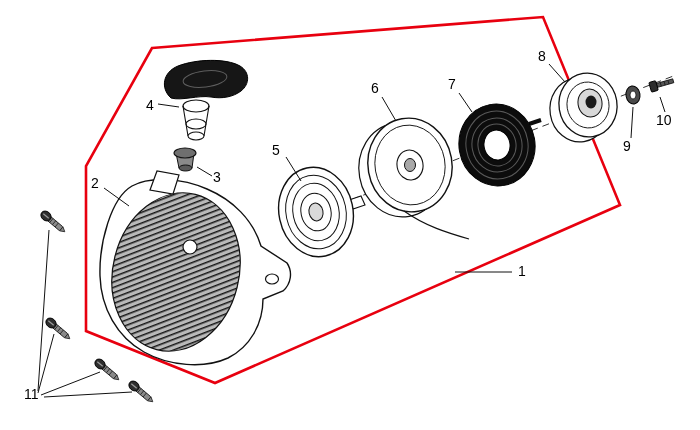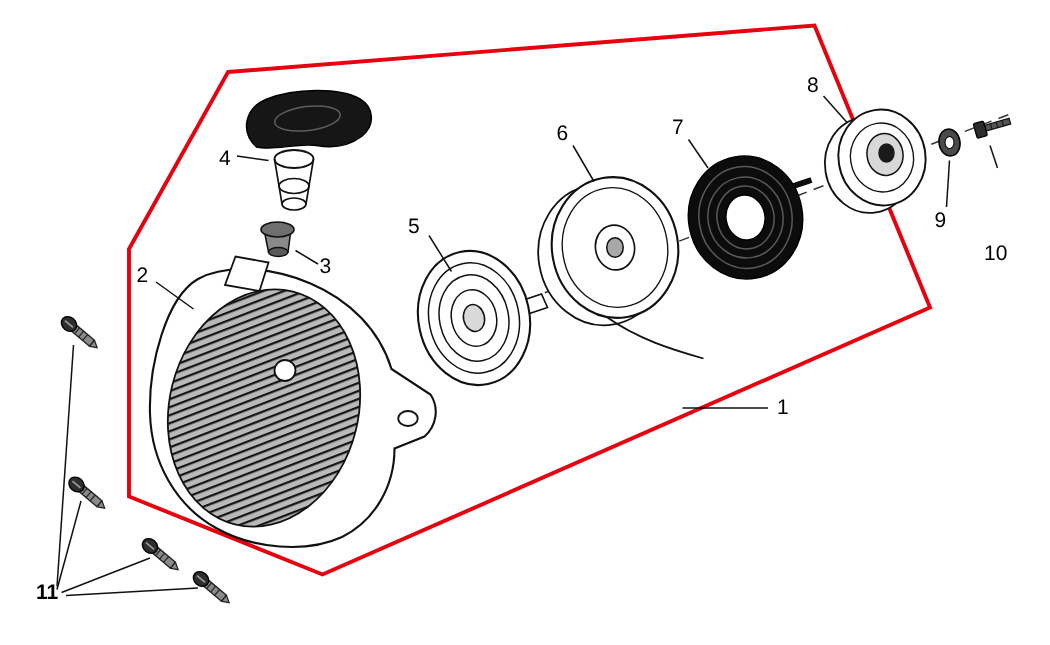--- a/index.html
+++ b/index.html
@@ -156,16 +156,16 @@
 
   <div class="label" style="left:518px; top:264px;">1</div>
   <div class="label" style="left:91px;  top:176px;">2</div>
   <div class="label" style="left:213px; top:170px;">3</div>
   <div class="label" style="left:146px; top:98px;">4</div>
   <div class="label" style="left:272px; top:143px;">5</div>
   <div class="label" style="left:371px; top:81px;">6</div>
   <div class="label" style="left:448px; top:77px;">7</div>
   <div class="label" style="left:538px; top:49px;">8</div>
   <div class="label" style="left:623px; top:139px;">9</div>
-  <div class="label" style="left:656px; top:113px;margin-top:48px;">10</div>
-  <div class="label" style="left:24px;  top:387px;font-weight:bold;">11</div>
+  <div class="label" style="left:656px; top:113px;">10</div>
+  <div class="label" style="left:24px;  top:387px;">11</div>
 
 </div>
 
 </body></html>

